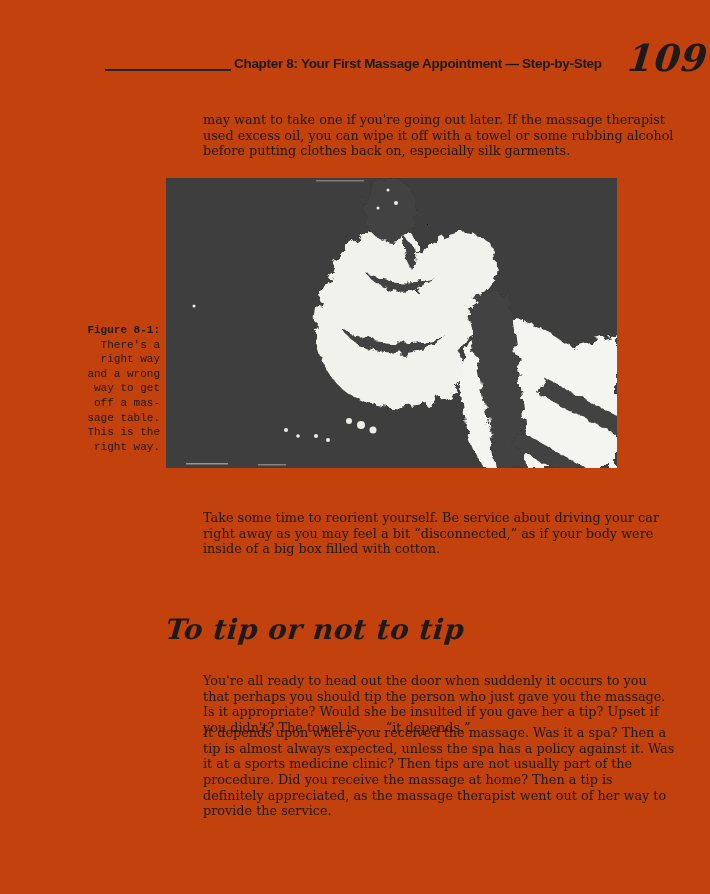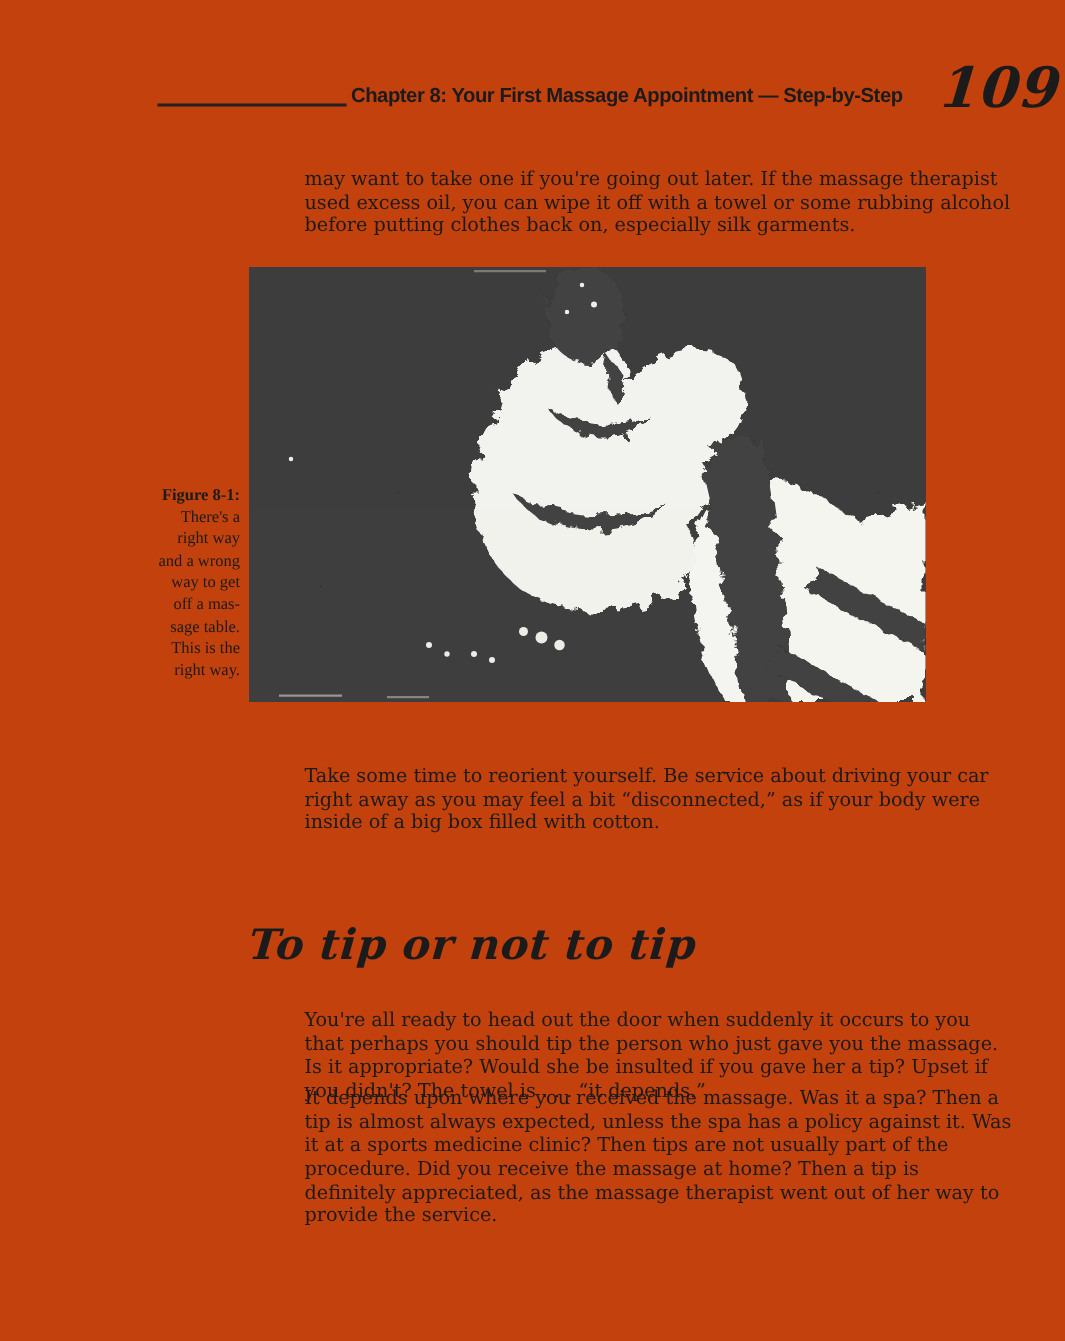--- a/index.html
+++ b/index.html
@@ -63,21 +63,21 @@
     position: absolute; left: 166px; top: 178px;
     width: 451px; height: 290px;
     background: #070707;
   }
   .figure-image svg { display: block; width: 451px; height: 290px; }
 
   .figure-caption {
     position: absolute; left: 52px; top: 323px;
     width: 108px;
     text-align: right;
-    font-family: Liberation Serif, serif;
+    font-family: Liberation Mono, monospace;
     font-size: 11px; line-height: 14.6px;
   }
   .caption-label { font-weight: bold; }
   .caption-text { white-space: pre-line; }
 </style>
 </head>
 <body>
 
 <div class="page">
 

